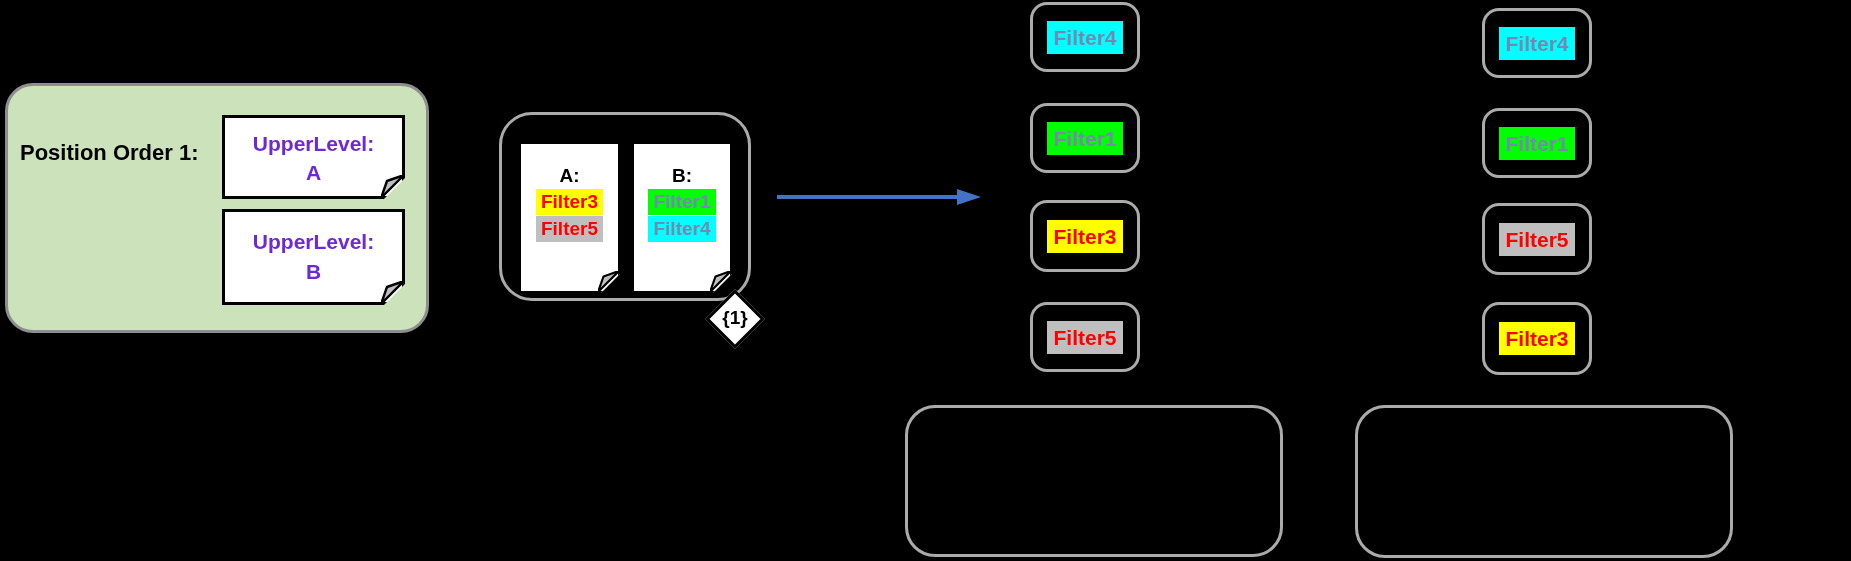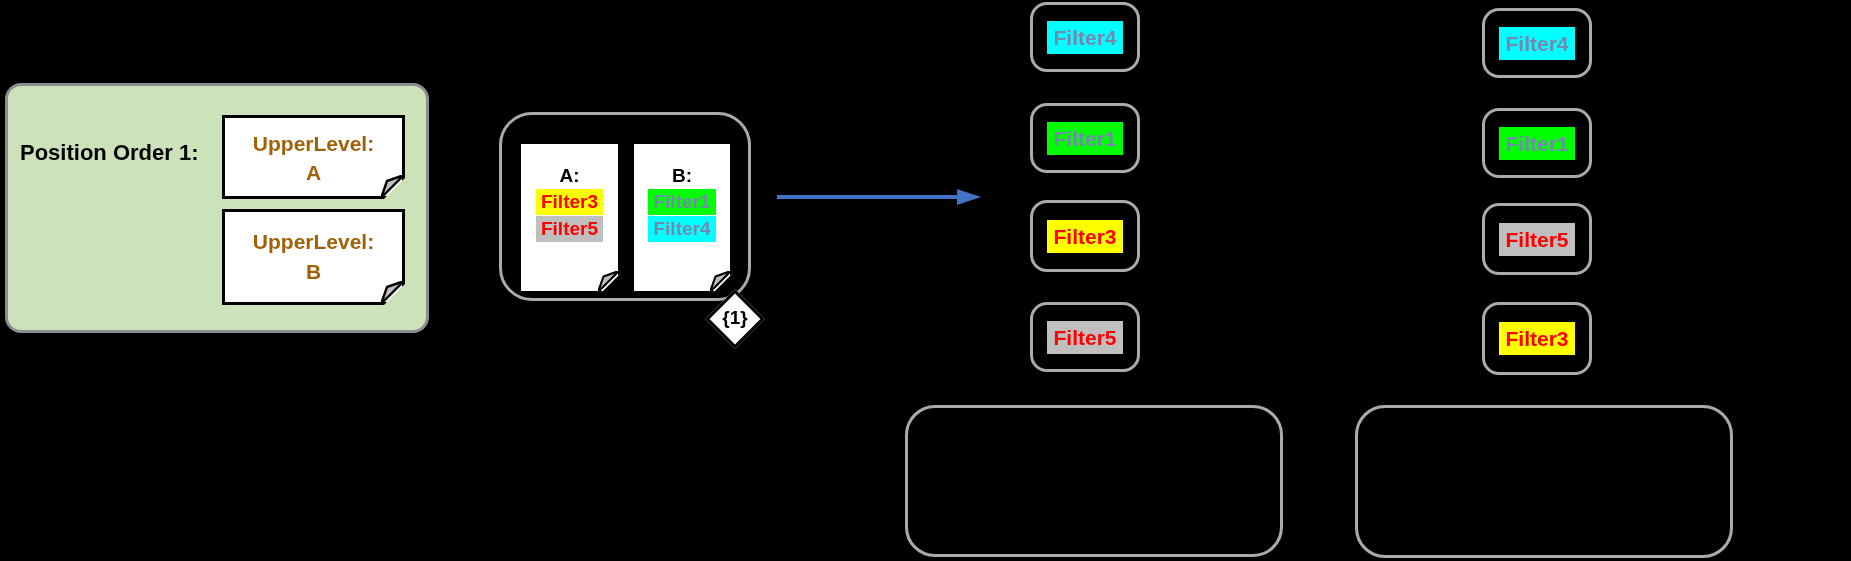--- a/index.html
+++ b/index.html
@@ -2,27 +2,27 @@
 <html><head>
 <meta charset="utf-8">
 <style>
   * { margin:0; padding:0; box-sizing:border-box; }
   html,body { background:#000; }
   body { font-family:"Liberation Sans", sans-serif; }
   #canvas { position:relative; width:1851px; height:561px; background:#000; overflow:hidden; }
 
   
   .legend { position:absolute; left:5px; top:83px; width:424px; height:250px;
-            border:3px solid #8E8E8E; border-radius:16px; }
+            border:3px solid #8E8E8E; border-radius:28px; }
   .legend-label { position:absolute; font-size:22px; font-weight:bold; color:#000; white-space:nowrap; }
   .legend-label.l1 { left:12px; top:54px; }
   .legend-label.l2 { left:12px; top:150px; }
 
   
-  .note { position:absolute; background:#fff; border:3px solid #000; color:#a16207;
+  .note { position:absolute; background:#fff; border:3px solid #000; color:#6d28d9;
           text-align:center; font-weight:bold;
           clip-path: polygon(0 0, 100% 0, 100% calc(100% - 21px), calc(100% - 21px) 100%, 0 100%); }
   .note .fold { position:absolute; right:-3px; bottom:-3px; }
   .noteA { left:214px; top:29px; width:183px; height:84px; font-size:21px; line-height:29px; padding-top:11px; }
   .noteB { left:214px; top:123px; width:183px; height:96px; font-size:21px; line-height:30px; padding-top:15px; }
 
   
   .group { position:absolute; left:499px; top:112px; width:252px; height:189px;
            background:#000; border:3px solid #ABABAB; border-radius:33px; }
   .mini-note { position:absolute; background:#fff; border:2px solid #000; color:#000;

